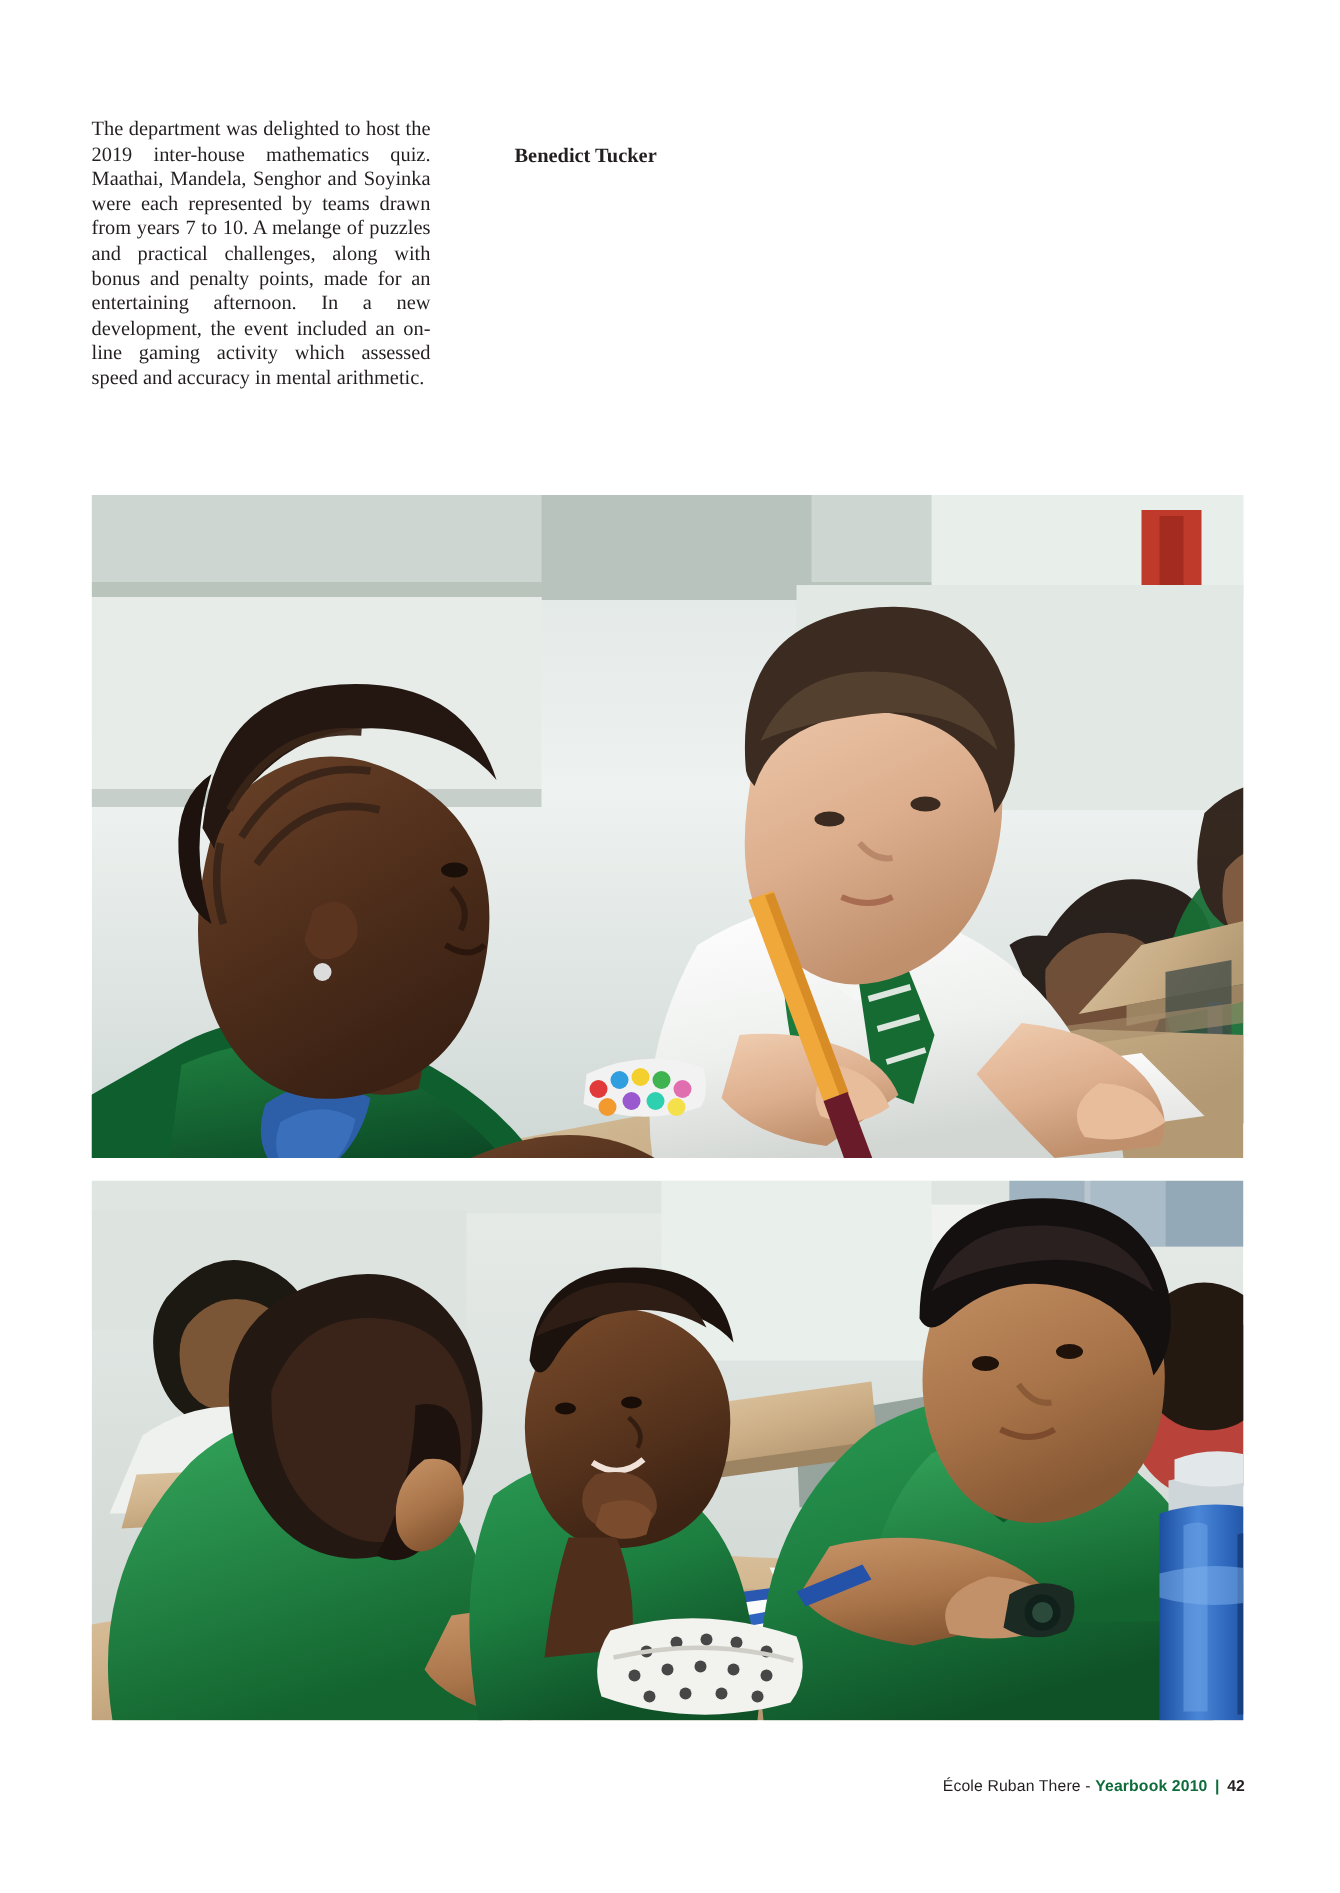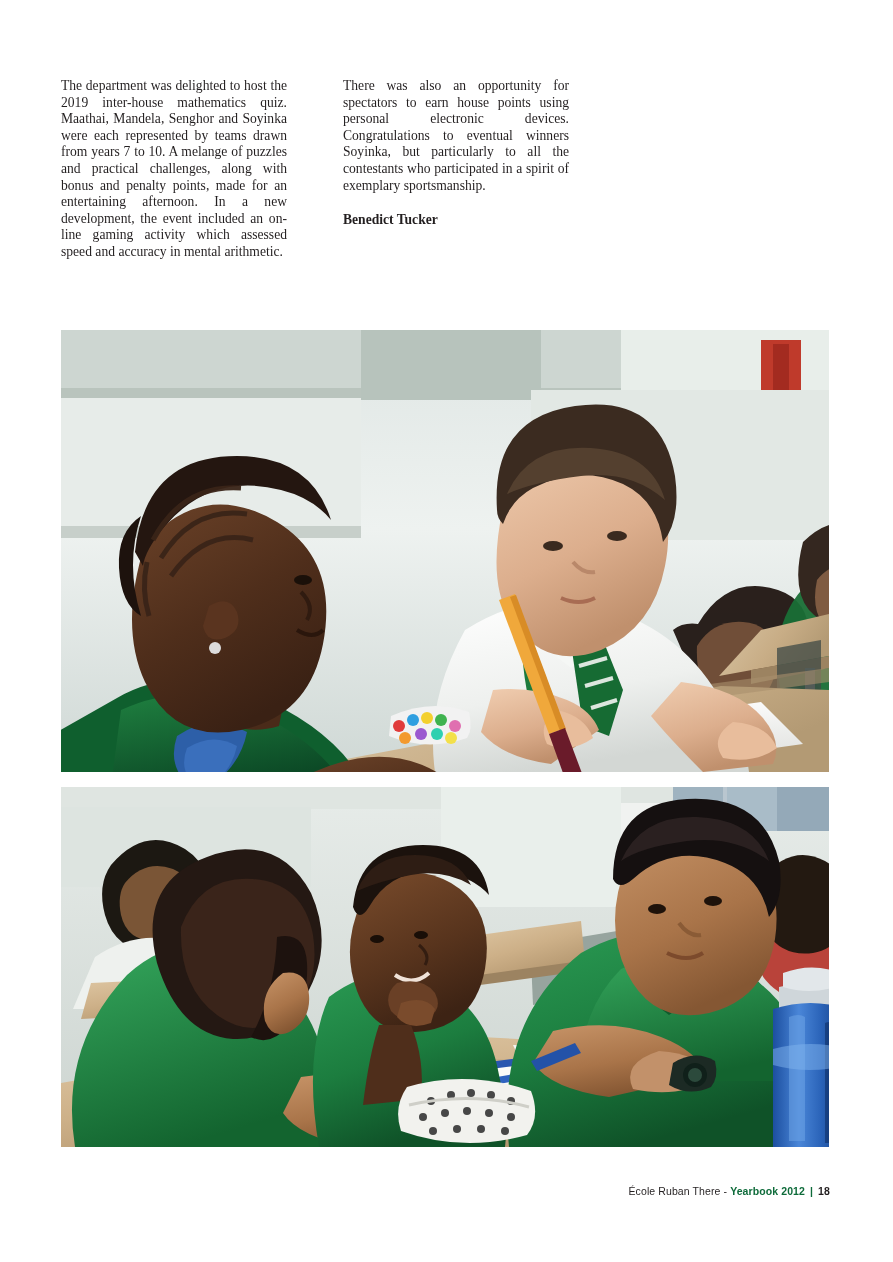--- a/index.html
+++ b/index.html
@@ -105,21 +105,20 @@
 </head>
 <body>
 
 <div class="page">
 
   <div class="columns">
     <div class="col">
       <p>The department was delighted to host the 2019 inter-house mathematics quiz. Maathai, Mandela, Senghor and Soyinka were each represented by teams drawn from years 7 to 10. A melange of puzzles and practical challenges, along with bonus and penalty points, made for an entertaining afternoon. In a new development, the event included an on-line gaming activity which assessed speed and accuracy in mental arithmetic.</p>
     </div>
     <div class="col">
-      <p>There was also an opportunity for spectators to earn house points using personal electronic devices. Congratulations to eventual winners Soyinka, but particularly to all the contestants who participated in a spirit of exemplary sportsmanship.</p>
       <p class="byline last">Benedict Tucker</p>
     </div>
   </div>
 
   <div class="photo" id="photo-top">
     <svg viewBox="0 0 768 442" preserveAspectRatio="none">
       <defs>
         <linearGradient id="tWall" x1="0" y1="0" x2="0" y2="1">
           <stop offset="0%" stop-color="#dfe6e4"></stop>
           <stop offset="45%" stop-color="#eef2f0"></stop>
@@ -471,18 +470,18 @@
         <path d="M728 230 q10 -4 16 0 l0 124 l-16 0 z" fill="#6ea4e6" opacity="0.55"></path>
         <path d="M764 236 q6 -2 10 0 l0 120 l-10 0 z" fill="#0f2f66" opacity="0.6"></path>
         <path d="M712 262 q38 -10 74 0 l0 16 q-38 10 -74 0 z" fill="#7fb4ee" opacity="0.5"></path>
       </g>
     </svg>
   </div>
 
   <div class="footer">
     <span class="school">École Ruban There</span>
     <span class="school">-</span>
-    <span class="yb">Yearbook 2012</span>
+    <span class="yb">Yearbook 2010</span>
     <span class="sep">|</span>
-    <span class="pageno">18</span>
+    <span class="pageno">42</span>
   </div>
 
 </div>
 
 </body></html>

